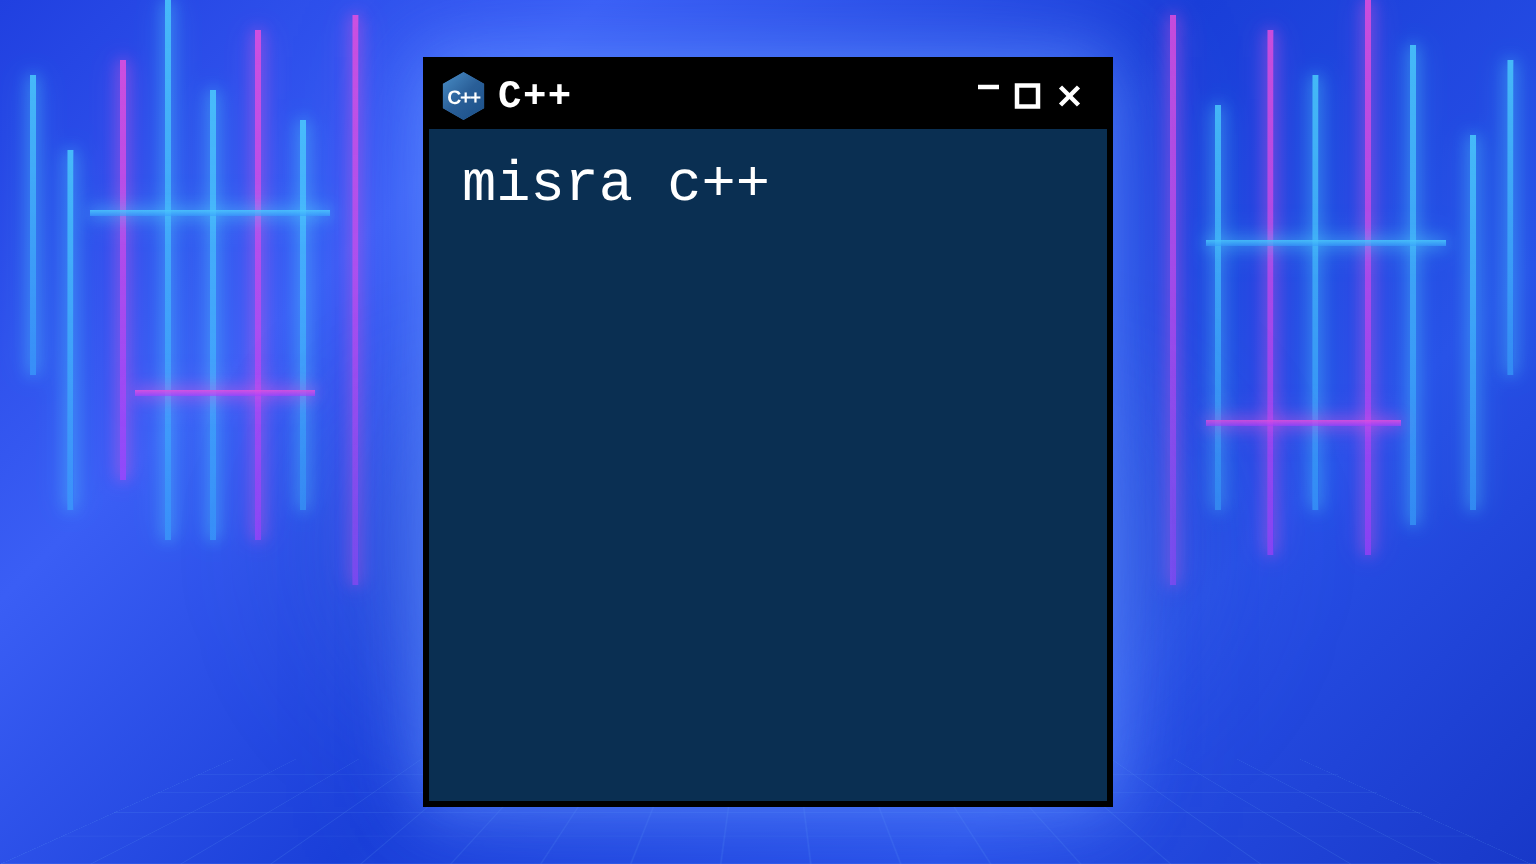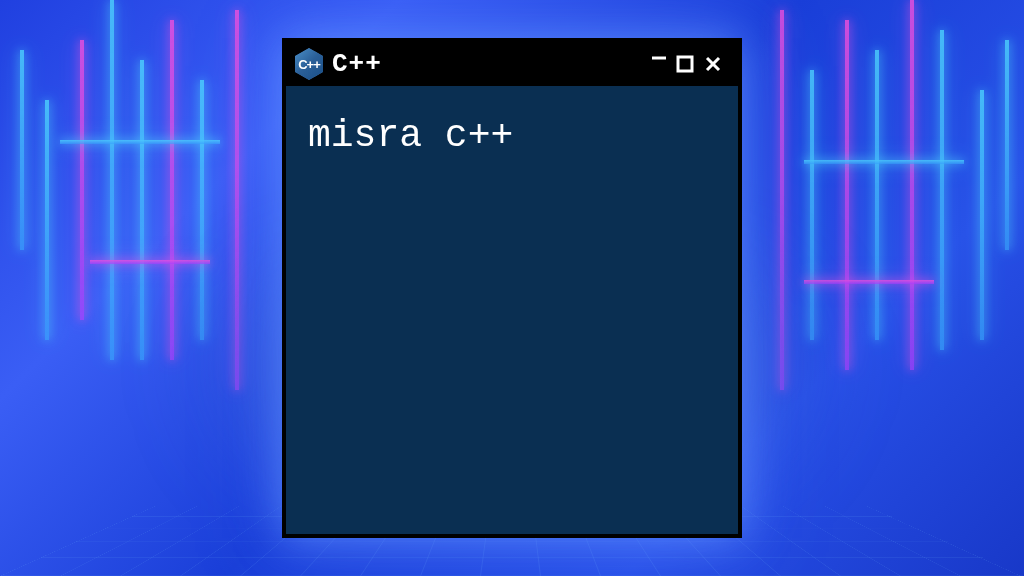--- a/index.html
+++ b/index.html
@@ -156,21 +156,21 @@
       position: relative;
       top: -4px;
     }
 
     .ctrl-maximize svg, .ctrl-close svg {
       display: block;
     }
 
     .window-body {
       flex: 1;
-      padding: 28px 22px;
+      padding: 16px 22px;
       background: #0a2f52;
     }
 
     .body-text {
       color: #fff;
       font-family: "Courier New", monospace;
       font-size: 38px;
       font-weight: normal;
       letter-spacing: 0px;
     }

